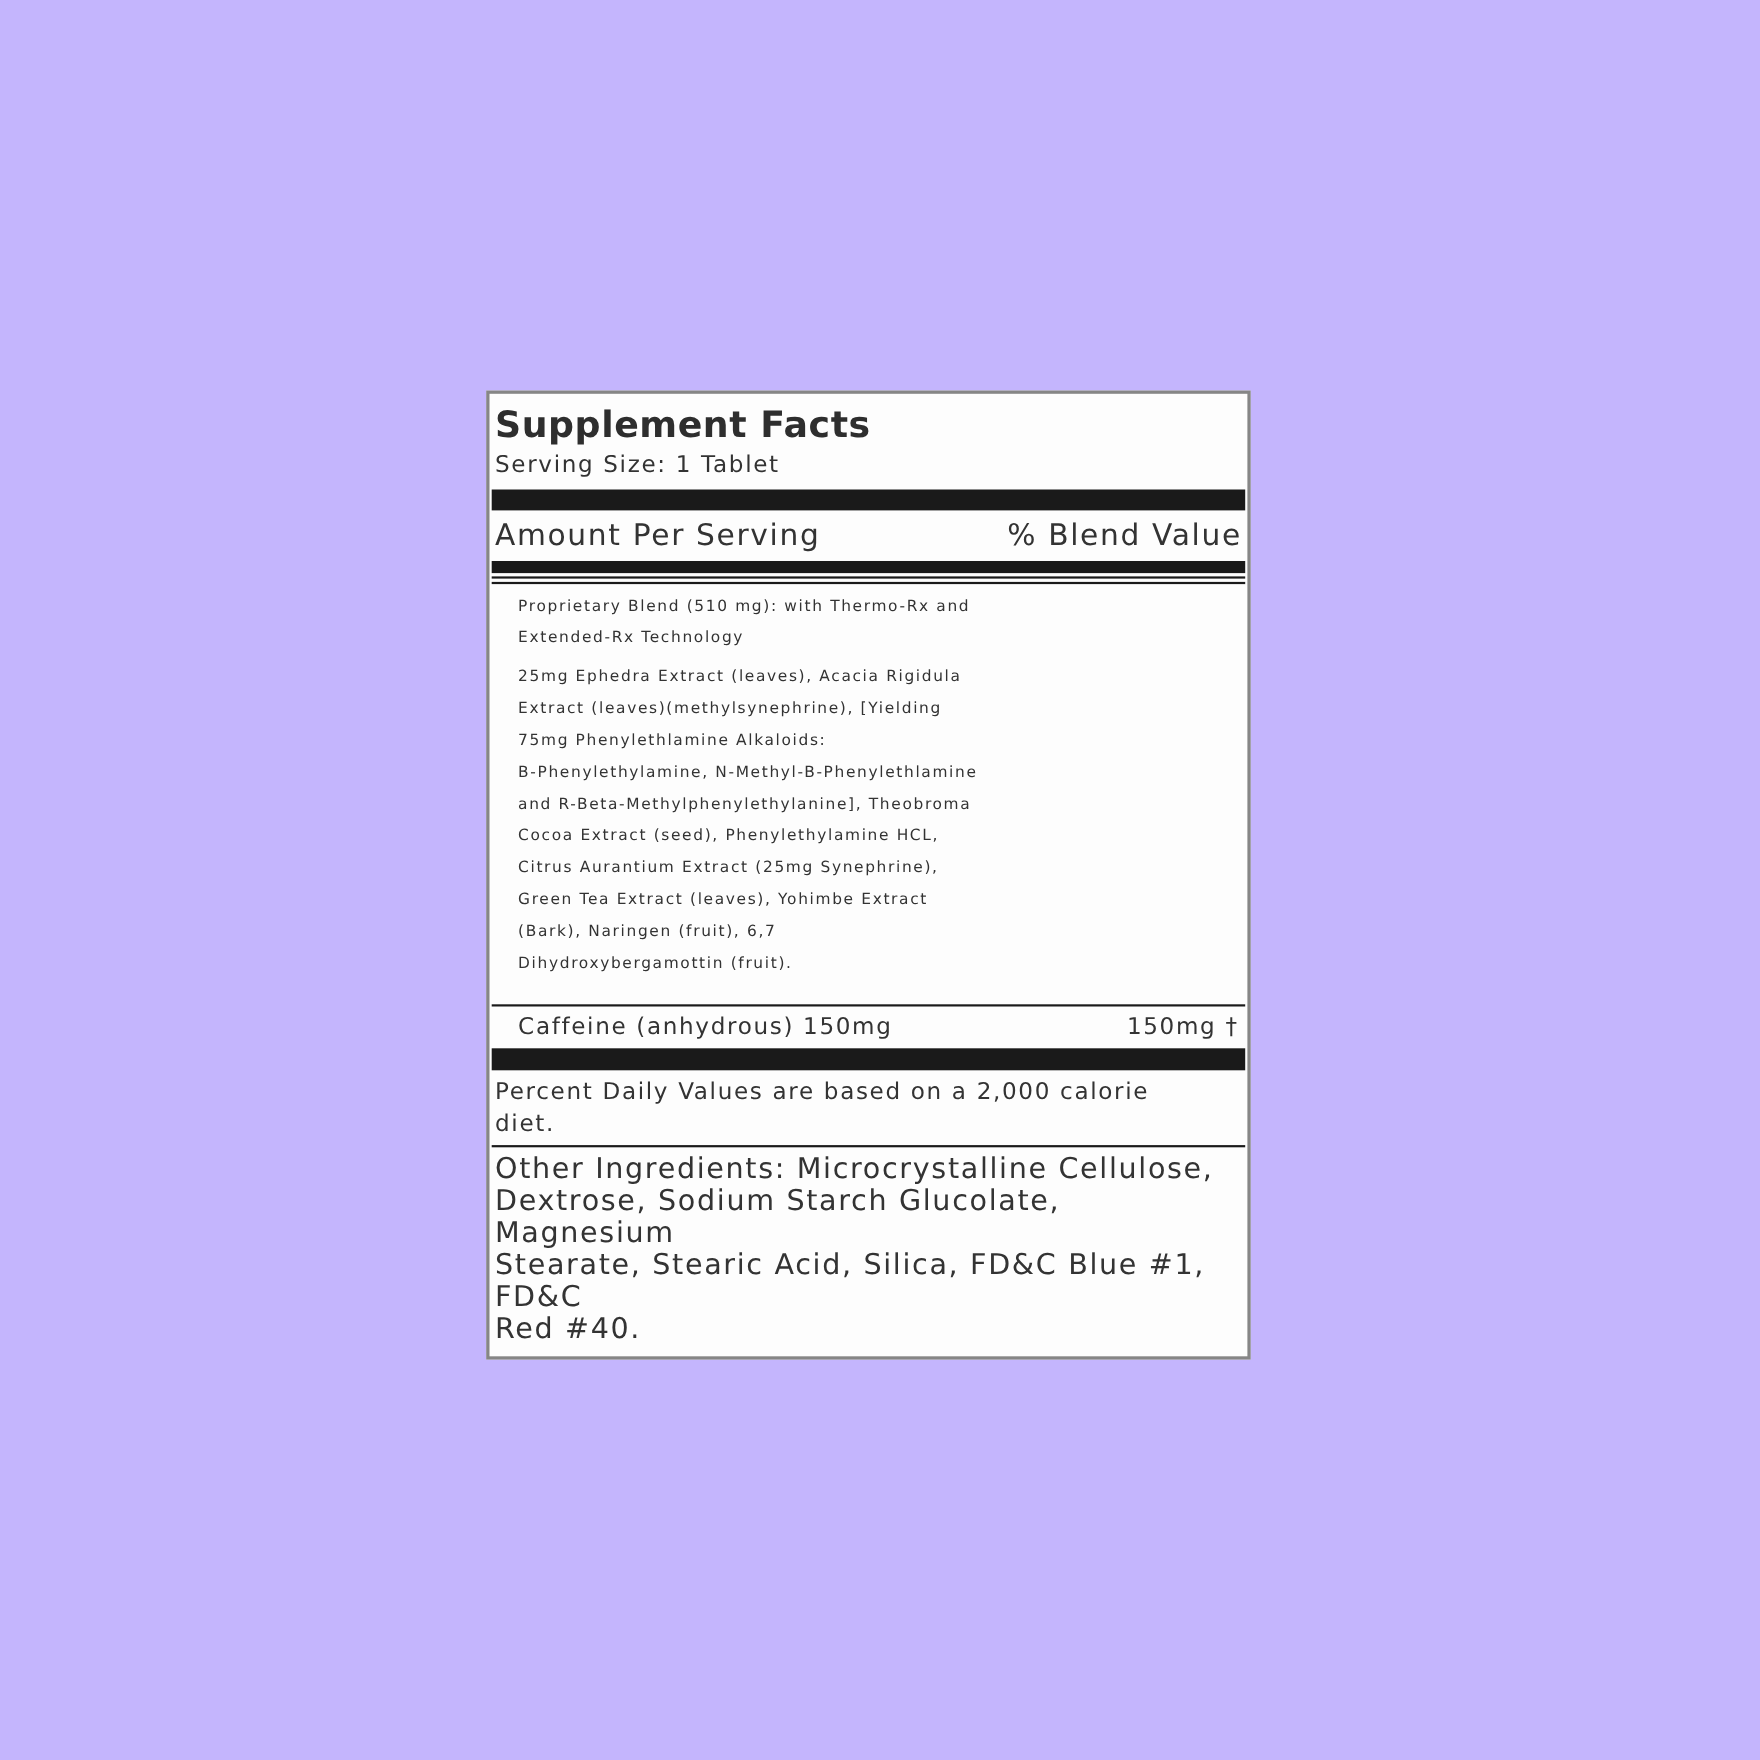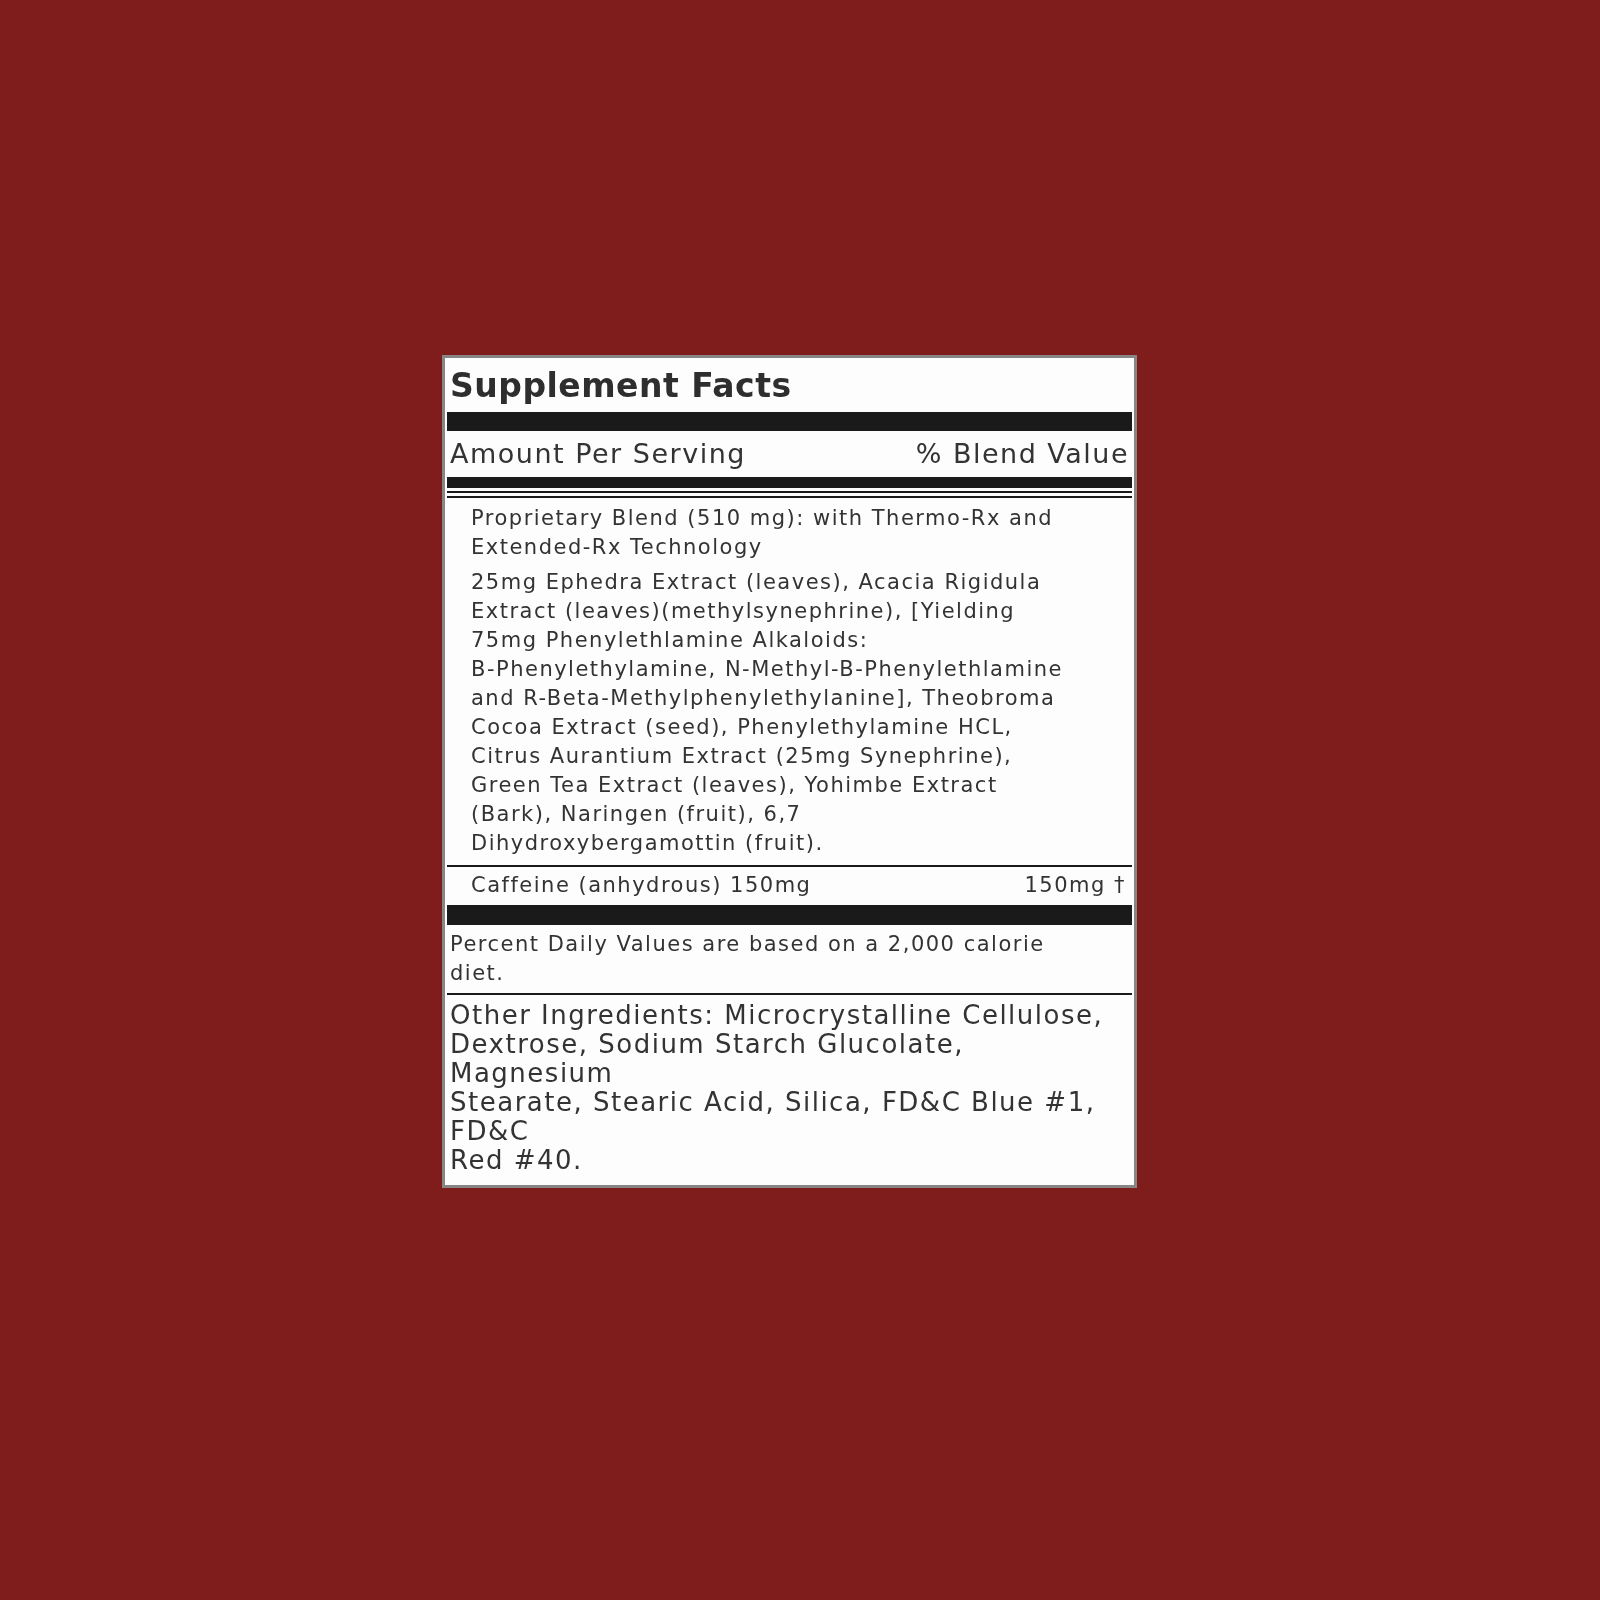--- a/index.html
+++ b/index.html
@@ -4,21 +4,21 @@
 <style>
   html, body {
     margin: 0;
     padding: 0;
     background: #ffffff;
   }
   .page {
     position: relative;
     width: 1600px;
     height: 1600px;
-    background: #7f1d1d;
+    background: #c4b5fd;
     font-family: "DejaVu Sans", "Liberation Sans", sans-serif;
     color: #333333;
   }
   .label-box {
     position: absolute;
     left: 442px;
     top: 355px;
     width: 695px;
     box-sizing: border-box;
     border: 3px solid #868686;
@@ -57,22 +57,22 @@
   }
   .bar-mid {
     height: 11px;
   }
   .thin-rule {
     height: 2px;
     background: #1a1a1a;
   }
   .double-rule .thin-rule { margin-top: 3px; }
   .blend-section {
-    padding: 6px 3px 7px 24px;
-    font-size: 21px;
+    padding: 6px 3px 22px 24px;
+    font-size: 14px;
     line-height: 29px;
     letter-spacing: 1.5px;
   }
   .blend-section p {
     margin: 0;
     white-space: pre-line;
   }
   .blend-section p + p {
     margin-top: 6px;
   }
@@ -110,20 +110,21 @@
 </style>
 </head>
 <body>
 
 <div class="page">
 
   <div class="label-box">
 
     <div class="label-title">Supplement Facts</div>
 
+    <div class="serving-line">Serving Size: 1 Tablet</div>
 
 
     <div class="bar bar-top"></div>
 
     <div class="hdr-row">
       <span>Amount Per Serving</span>
       <span>% Blend Value</span>
     </div>
 
     <div class="double-rule">

